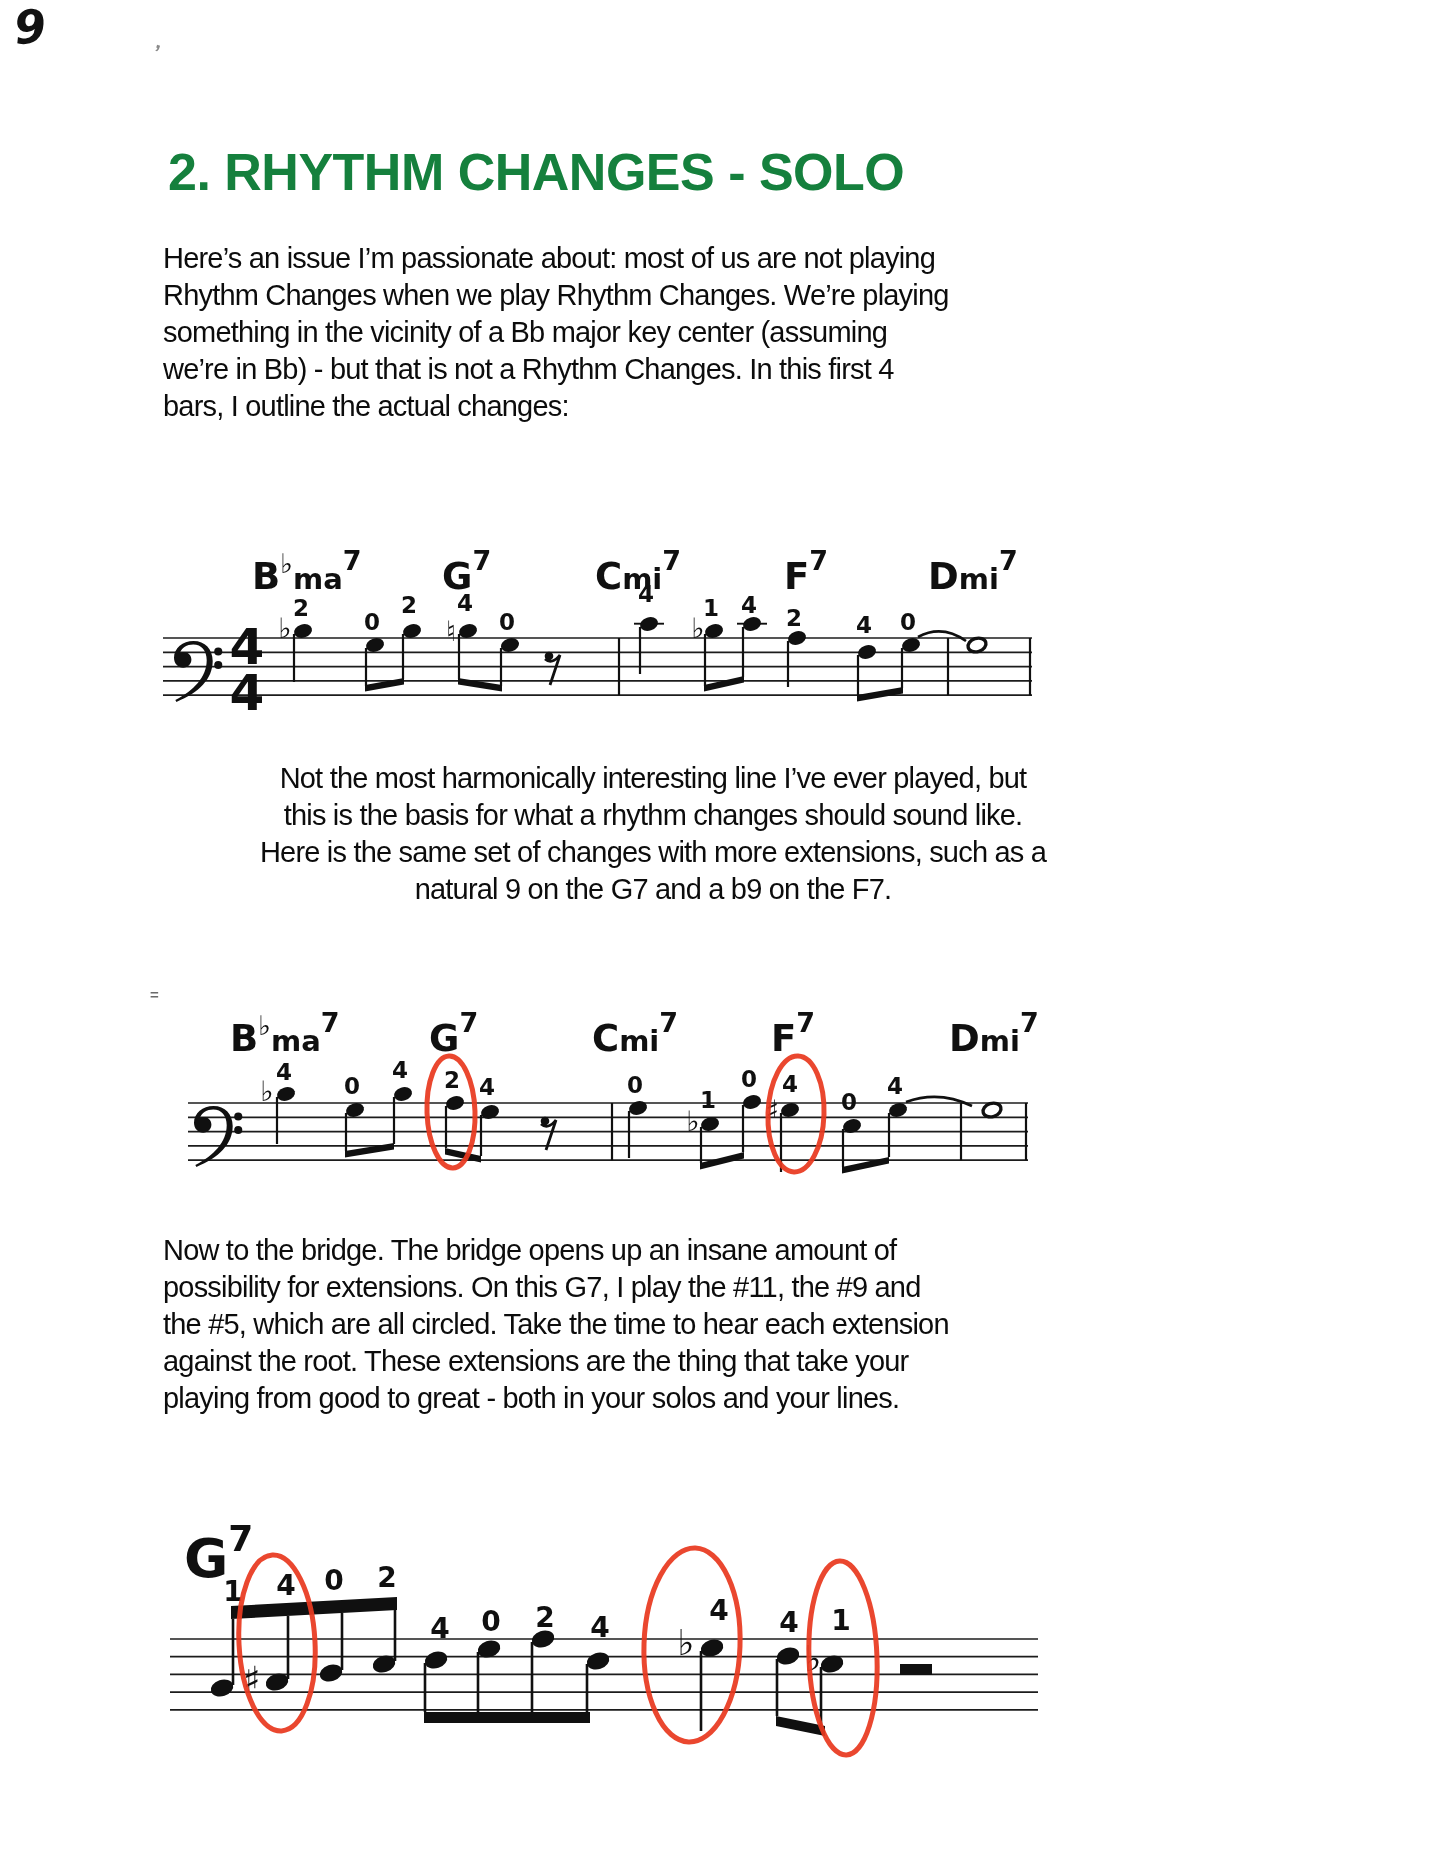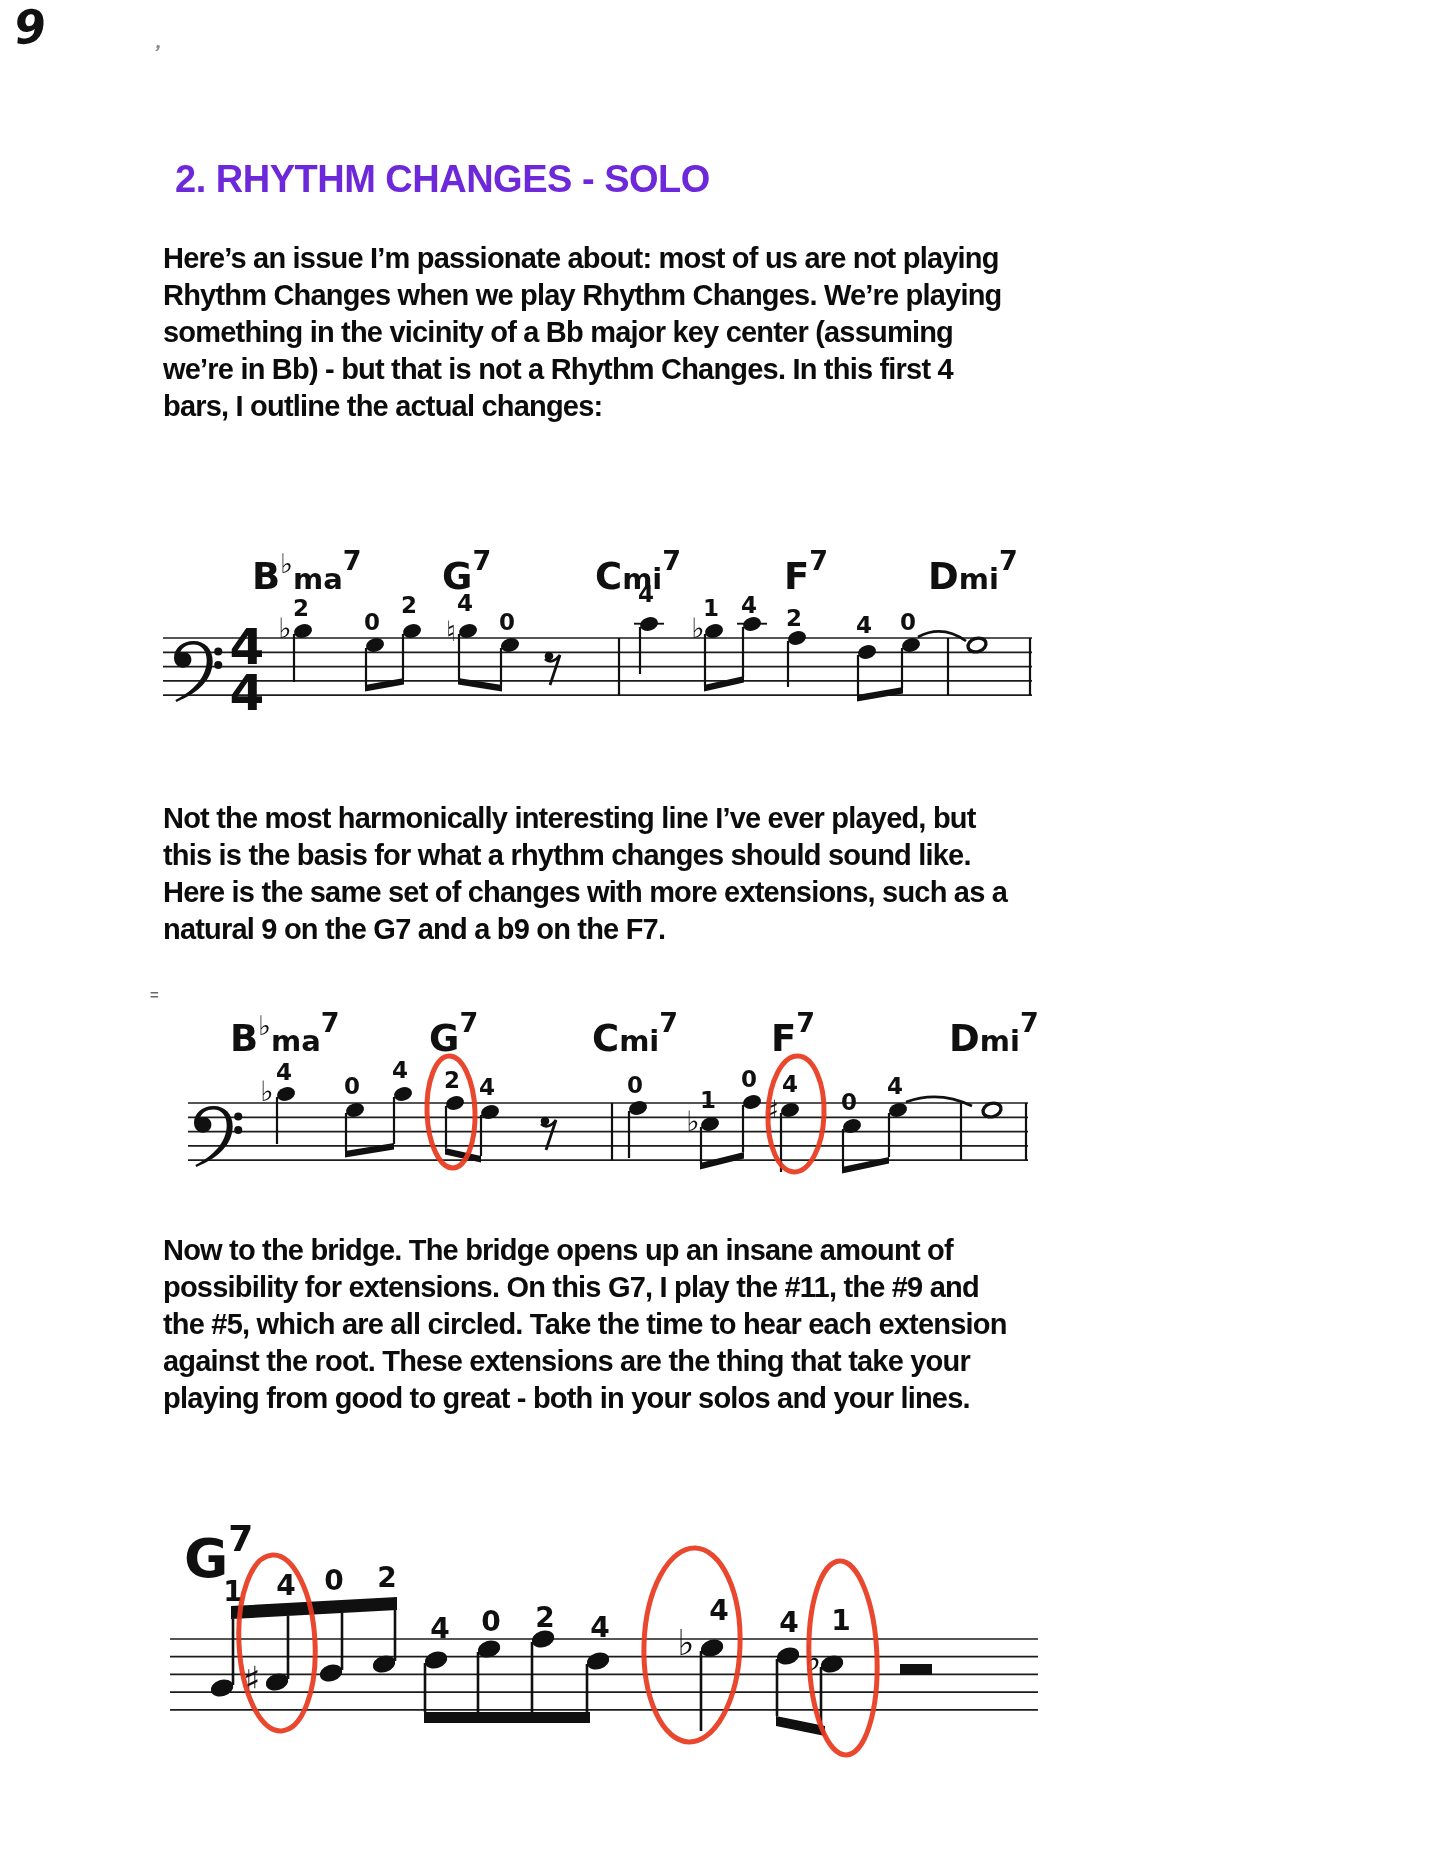--- a/index.html
+++ b/index.html
@@ -3,26 +3,26 @@
 <meta charset="utf-8">
 <style>
   html,body{margin:0;padding:0;background:#ffffff;}
   body{width:1445px;height:1870px;font-family:"Liberation Sans",sans-serif;}
   .page{position:relative;width:1445px;height:1870px;background:#ffffff;overflow:hidden;}
   .page-num{position:absolute;left:14px;top:0px;font-size:46px;font-weight:700;font-style:italic;
     color:#111;transform:rotate(-5deg);font-family:"DejaVu Sans",sans-serif;}
   .stray{position:absolute;color:#8a8a8a;font-weight:700;}
   .stray.a1{left:153px;top:40px;font-size:22px;transform:rotate(18deg);}
   .stray.a2{left:150px;top:986px;font-size:15px;color:#6a6a6a;}
-  h1.heading{position:absolute;left:163px;top:146px;margin:12px;font-size:38px;line-height:42px;
-    font-weight:700;letter-spacing:-0.5px;color:#6d28d9;}
-  .para{position:absolute;left:163px;width:980px;font-size:29px;line-height:37px;font-weight:700;
+  h1.heading{position:absolute;left:163px;top:146px;margin:5px;font-size:52px;line-height:42px;
+    font-weight:700;letter-spacing:-0.5px;color:#15803d;}
+  .para{position:absolute;left:163px;width:980px;font-size:29px;line-height:37px;font-weight:400;
     letter-spacing:-0.8px;color:#0c0c0c;white-space:pre-line;}
   .para.p1{top:240px;}
-  .para.p2{top:800px;}
+  .para.p2{top:760px;text-align:center;}
   .para.p3{top:1232px;}
   svg.music{position:absolute;left:0;top:0;width:1445px;height:1870px;pointer-events:none;}
   svg text{font-family:"DejaVu Sans",sans-serif;}
 </style>
 </head>
 <body>
 
 <div class="page">
   <div class="page-num">9</div>
   <div class="stray a1">’</div>

